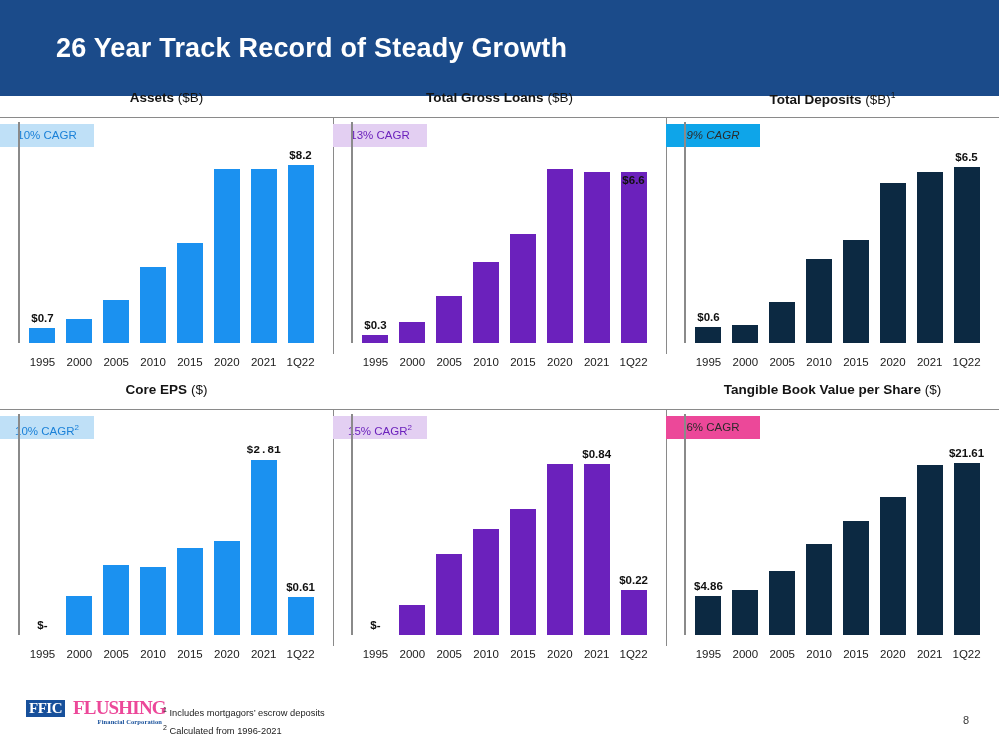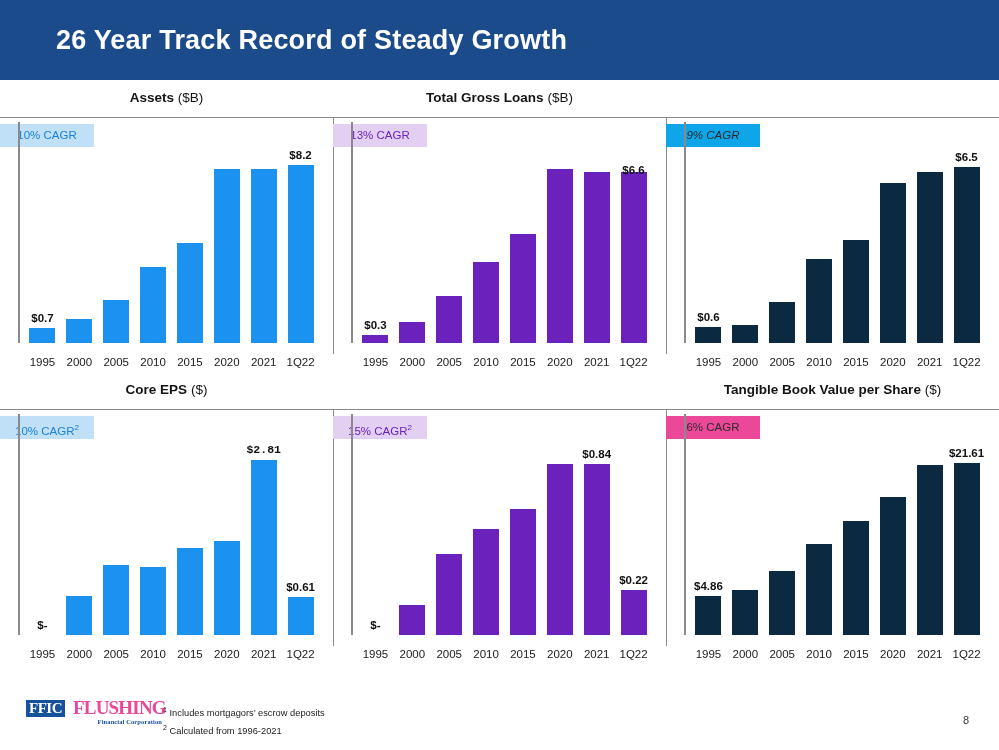--- a/index.html
+++ b/index.html
@@ -14,21 +14,21 @@
     color: #111111;
     overflow: hidden;
     position: relative;
   }
 
   
   .title-bar {
     position: absolute;
     left: 0; top: 0;
     width: 999px;
-    height: 80px;
+    height: 96px;
     background: #1b4b8a;
   }
   .title-bar .slide-title {
     position: absolute;
     left: 56px;
     top: 50%;
     transform: translateY(-50%);
     color: #ffffff;
     font-size: 27px;
     font-weight: bold;
@@ -322,29 +322,30 @@
             </div>
             <div class="bar-slot">
               <div class="bar-rect" style="height: 174px; background: rgb(107, 33, 188);"></div>
               <div class="x-tick">2020</div>
             </div>
             <div class="bar-slot">
               <div class="bar-rect" style="height: 171px; background: rgb(107, 33, 188);"></div>
               <div class="x-tick">2021</div>
             </div>
             <div class="bar-slot">
-              <div class="bar-label" style="bottom: 198px;">$6.6</div>
+              <div class="bar-label" style="bottom: 188px;">$6.6</div>
               <div class="bar-rect" style="height: 171px; background: rgb(107, 33, 188);"></div>
               <div class="x-tick">1Q22</div>
             </div>
           </div>
         </div>
       </div>
     </div>
     <div class="chart-panel sep-left">
+      <div class="chart-title"><span>Total Deposits</span> <span class="unit">($B)</span><sup>1</sup></div>
       <div class="plot-area">
         <div class="cagr-badge" style="background: #0ea5e9; color: rgb(43, 43, 43); font-style: italic;"><span>9% CAGR</span></div>
         <div class="plot-inner">
           <div class="y-axis-line"></div>
           <div class="bars-row">
             <div class="bar-slot">
               <div class="bar-label" style="bottom: 51px;">$0.6</div>
               <div class="bar-rect" style="height: 16px; background: rgb(12, 41, 66);"></div>
               <div class="x-tick">1995</div>
             </div>

